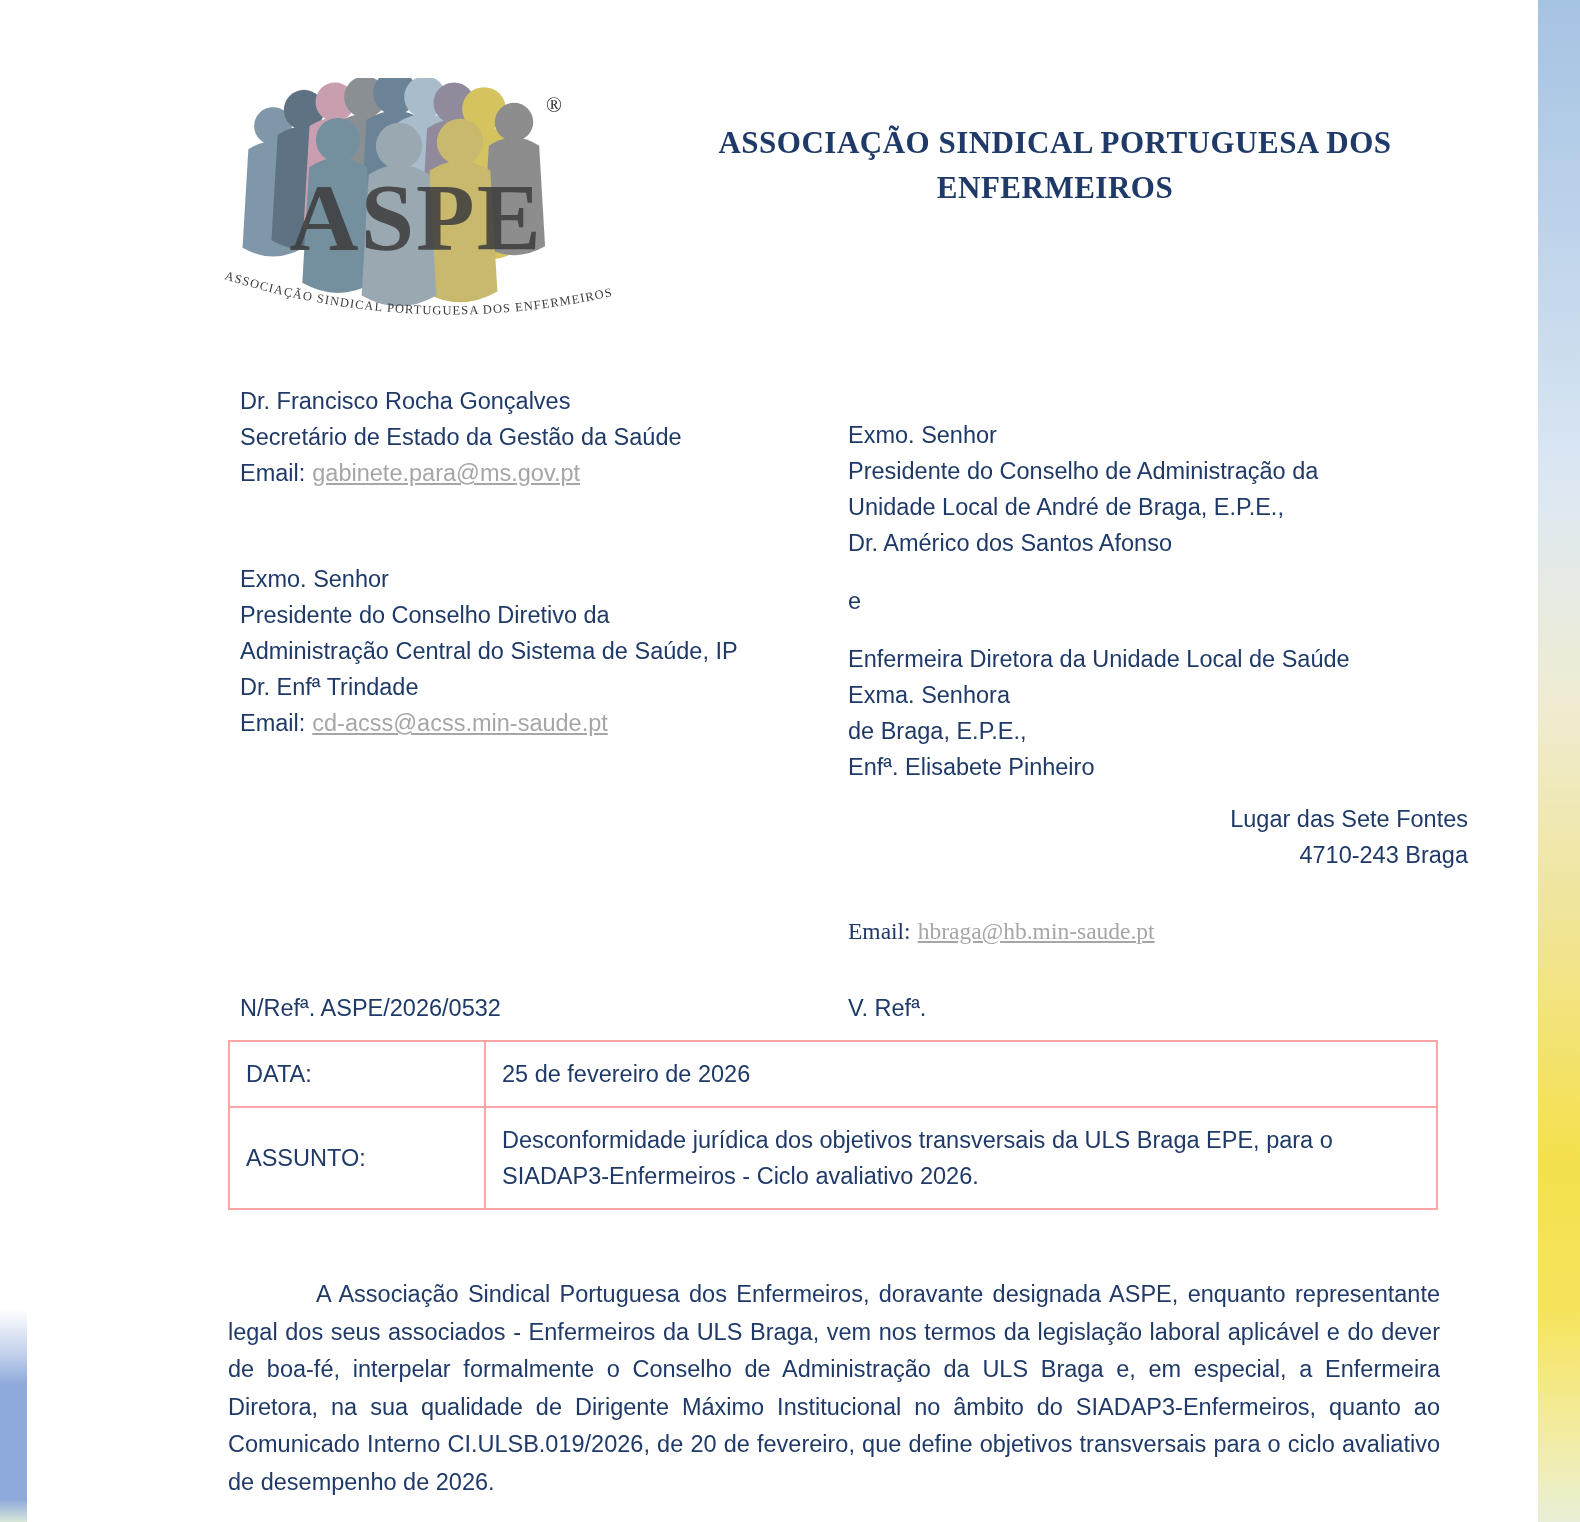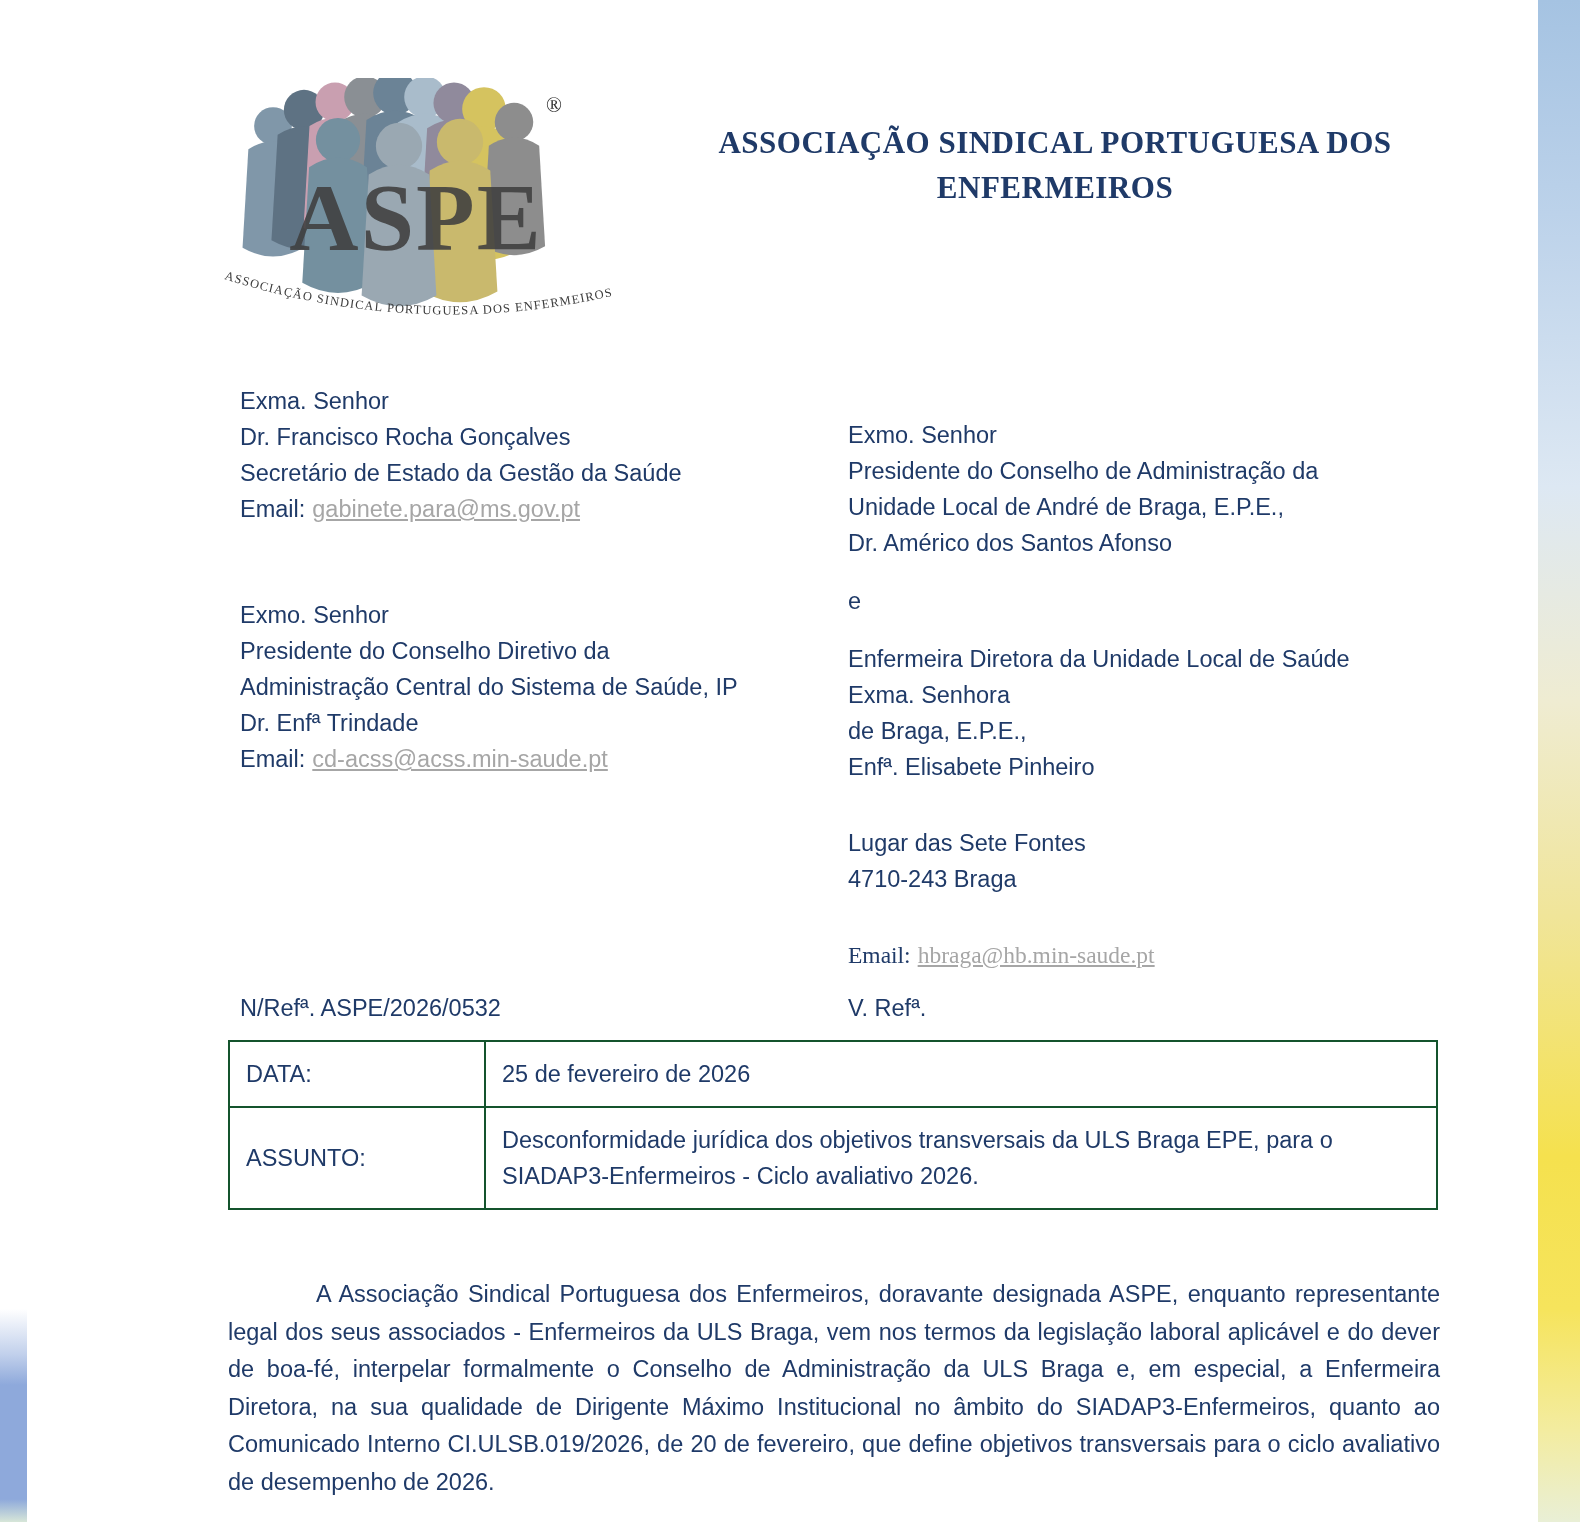--- a/index.html
+++ b/index.html
@@ -53,39 +53,39 @@
 
   .col-left  { position:absolute; left:240px; top:381px; width:590px; }
   .col-right { position:absolute; left:848px; top:417px; width:620px; }
 
   .cc-label { line-height:38px; }
   .block-1 { margin-top:2px; }
   .block-2-left { margin-top:70px; }
 
   .connector-e { margin-top:22px; line-height:36px; }
   .block-2-right { margin-top:22px; }
-  .address-block { margin-top:40px; }
+  .address-block { margin-top:16px;text-align:right; }
   .email-line-right { margin-top:40px;font-family:Liberation Serif, serif; }
 
   .email {
     color:var(--link-gray,#a6a6a6);
     text-decoration:underline;
     cursor:pointer;
     margin-left:7px;
   }
 
   .refs-row { position:absolute; left:240px; top:990px; width:1200px; line-height:36px; }
   .your-ref { position:absolute; left:608px; top:0; }
 
   .meta-table {
     position:absolute; left:228px; top:1040px; width:1210px;
     border-collapse:collapse;
   }
   .meta-table td {
-    border:2px solid #14532d;
+    border:2px solid #fca5a5;
     padding:14px 16px;
     line-height:36px;
     vertical-align:middle;
     color:var(--text-navy,#1f3a68);
   }
   .meta-table td.lbl { width:222px; }
 
   .body-par {
     position:absolute; left:228px; top:1276px; width:1212px;
     text-align:justify;
@@ -128,21 +128,20 @@
       <text class="logo-acronym" x="198" y="172" text-anchor="middle">ASPE</text>
       <text class="logo-arc"><textPath href="#arcPath">ASSOCIAÇÃO SINDICAL PORTUGUESA DOS ENFERMEIROS</textPath></text>
     </svg>
   </div>
 
   <div class="org-title">ASSOCIAÇÃO SINDICAL PORTUGUESA DOS ENFERMEIROS</div>
 
   <div class="col-left">
 
     <div class="block-1">
-      <div class="line">Exma. Senhor</div>
       <div class="line">Dr. Francisco Rocha Gonçalves</div>
       <div class="line">Secretário de Estado da Gestão da Saúde</div>
       <div class="line">
         <span>Email:</span><a class="email">gabinete.para@ms.gov.pt</a>
       </div>
     </div>
 
     <div class="block-2-left">
       <div class="line">Exmo. Senhor</div>
       <div class="line">Presidente do Conselho Diretivo da</div>

